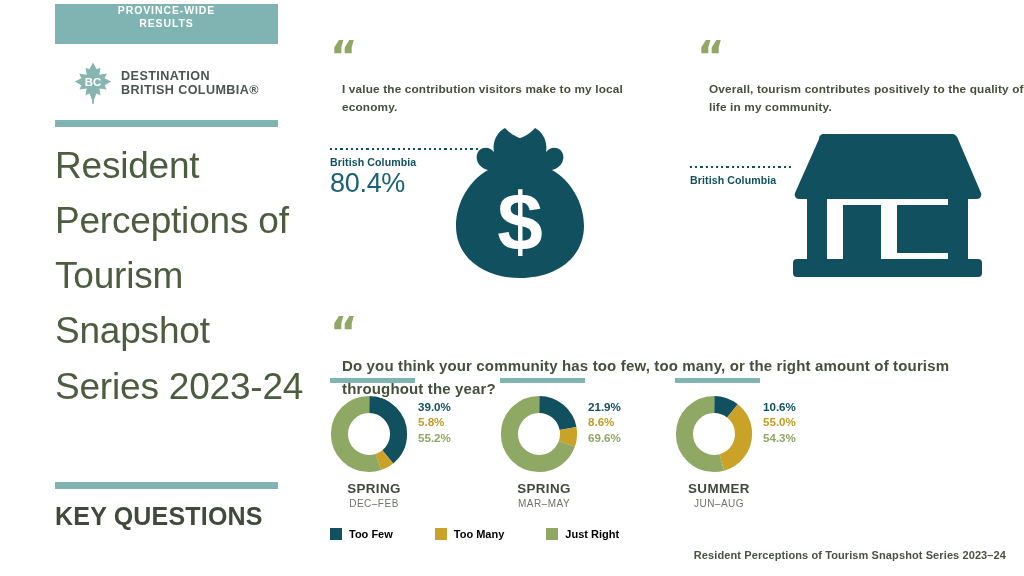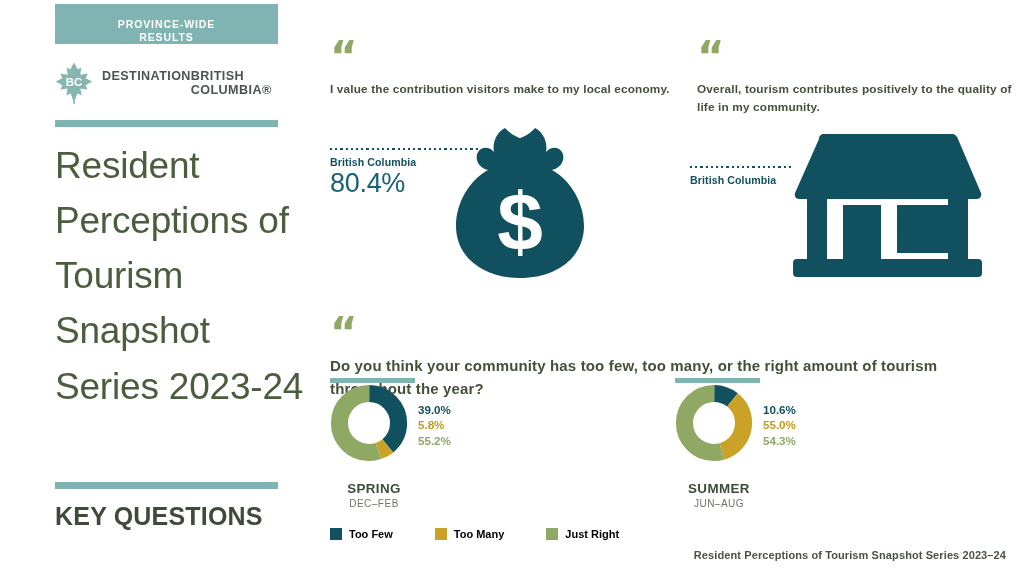--- a/index.html
+++ b/index.html
@@ -11,33 +11,33 @@
     position:relative;
   }
   .page{position:relative;width:1024px;height:576px;}
 
   
   .left-panel{position:absolute;left:0;top:0;width:310px;height:576px;}
 
   .banner{
     position:absolute;left:55px;top:4px;width:223px;height:40px;
     background:#7FB4B2;
-    display:flex;align-items:flex-end;justify-content:center;
+    display:flex;align-items:flex-start;justify-content:center;
   }
   .banner-text{
     color:#ffffff;font-size:10.5px;font-weight:bold;
     letter-spacing:.9px;line-height:1.22;text-align:center;
   }
 
   .logo-wrap{
     position:absolute;left:55px;top:58px;width:223px;height:50px;
     display:flex;align-items:center;justify-content:center;gap:9px;
   }
   .logo-mark{width:38px;height:42px;flex:none;}
-  .logo-words{display:flex;flex-direction:row;line-height:1.12;}
+  .logo-words{display:flex;flex-direction:column;line-height:1.12;}
   .logo-words span{
     color:#4b5450;font-size:12.6px;font-weight:bold;letter-spacing:.4px;
   }
 
   .rule{position:absolute;background:#7FB4B2;}
   .rule-top{left:55px;top:120px;width:223px;height:7px;}
   .rule-bottom{left:55px;top:482px;width:223px;height:7px;}
 
   .big-title{
     position:absolute;left:55px;top:138px;width:250px;
@@ -56,21 +56,21 @@
     font-family:"DejaVu Sans", sans-serif;
   }
 
   .block{position:absolute;}
 
   .q1{left:330px;top:36px;width:340px;}
   .q2{left:697px;top:36px;width:330px;}
 
   .quote-text{
     margin-top:2px;color:#45503b;font-size:11.8px;font-weight:bold;
-    line-height:1.55;letter-spacing:.15px;
+    line-height:1.55;letter-spacing:.15px;margin-left:12px;
   }
 
   .stat-wrap{position:absolute;}
   .stat1{left:330px;top:148px;}
   .stat2{left:690px;top:166px;}
 
   .dotline{
     height:2px;
     background-image:repeating-linear-gradient(to right,#11505F 0 2.2px,transparent 2.2px 5.2px);
   }
@@ -88,21 +88,21 @@
   .icon-money{position:absolute;left:450px;top:122px;width:140px;height:160px;}
   .icon-house{position:absolute;left:785px;top:133px;width:205px;height:148px;}
 
   
   .q3{left:330px;top:312px;width:660px;}
   .q3 .quote-text{font-size:15px;font-weight:bold;margin-top:0px;}
 
   .seasons{position:absolute;left:330px;top:378px;width:665px;height:130px;}
   .season{position:absolute;top:0;width:160px;}
   .season .sbar{width:85px;height:5px;background:#7FB4B2;}
-  .donut-row{display:flex;align-items:center;margin-top:1px;}
+  .donut-row{display:flex;align-items:flex-start;margin-top:12px;}
   .donut{width:78px;height:78px;flex:none;}
   .vals{margin-left:10px;margin-top:4px;display:flex;flex-direction:column;line-height:1.32;}
   .vals span{font-size:11.6px;font-weight:bold;}
   .v-few{color:#11505F;}
   .v-many{color:#C39B22;}
   .v-right{color:#8FA863;}
 
   .season-name{
     position:absolute;top:103px;width:160px;text-align:center;
   }
@@ -212,20 +212,39 @@
           <span class="v-many">5.8%</span>
           <span class="v-right">55.2%</span>
         </div>
       </div>
       <div class="season-name" style="left:-36px;">
         <div class="sn-main">SPRING</div>
         <div class="sn-sub">DEC–FEB</div>
       </div>
     </div>
 
+    <div class="season" style="left:170px;">
+      <div class="sbar"></div>
+      <div class="donut-row">
+        <svg class="donut" viewBox="0 0 42 42">
+            <circle cx="21" cy="21" r="15.9154943092" fill="none" stroke="#11505F" stroke-width="9.2" stroke-dasharray="21.878 78.122" stroke-dashoffset="25.000"></circle>
+            <circle cx="21" cy="21" r="15.9154943092" fill="none" stroke="#C9A227" stroke-width="9.2" stroke-dasharray="8.591 91.409" stroke-dashoffset="3.122"></circle>
+            <circle cx="21" cy="21" r="15.9154943092" fill="none" stroke="#8FA863" stroke-width="9.2" stroke-dasharray="69.530 30.470" stroke-dashoffset="-5.470"></circle>
+          </svg>
+        <div class="vals">
+          <span class="v-few">21.9%</span>
+          <span class="v-many">8.6%</span>
+          <span class="v-right">69.6%</span>
+        </div>
+      </div>
+      <div class="season-name" style="left:-36px;">
+        <div class="sn-main">SPRING</div>
+        <div class="sn-sub">MAR–MAY</div>
+      </div>
+    </div>
 
     <div class="season" style="left:345px;">
       <div class="sbar"></div>
       <div class="donut-row">
         <svg class="donut" viewBox="0 0 42 42">
             <circle cx="21" cy="21" r="15.9154943092" fill="none" stroke="#11505F" stroke-width="9.2" stroke-dasharray="10.600 89.400" stroke-dashoffset="25.000"></circle>
             <circle cx="21" cy="21" r="15.9154943092" fill="none" stroke="#C9A227" stroke-width="9.2" stroke-dasharray="35.100 64.900" stroke-dashoffset="14.400"></circle>
             <circle cx="21" cy="21" r="15.9154943092" fill="none" stroke="#8FA863" stroke-width="9.2" stroke-dasharray="54.300 45.700" stroke-dashoffset="-20.700"></circle>
           </svg>
         <div class="vals">

